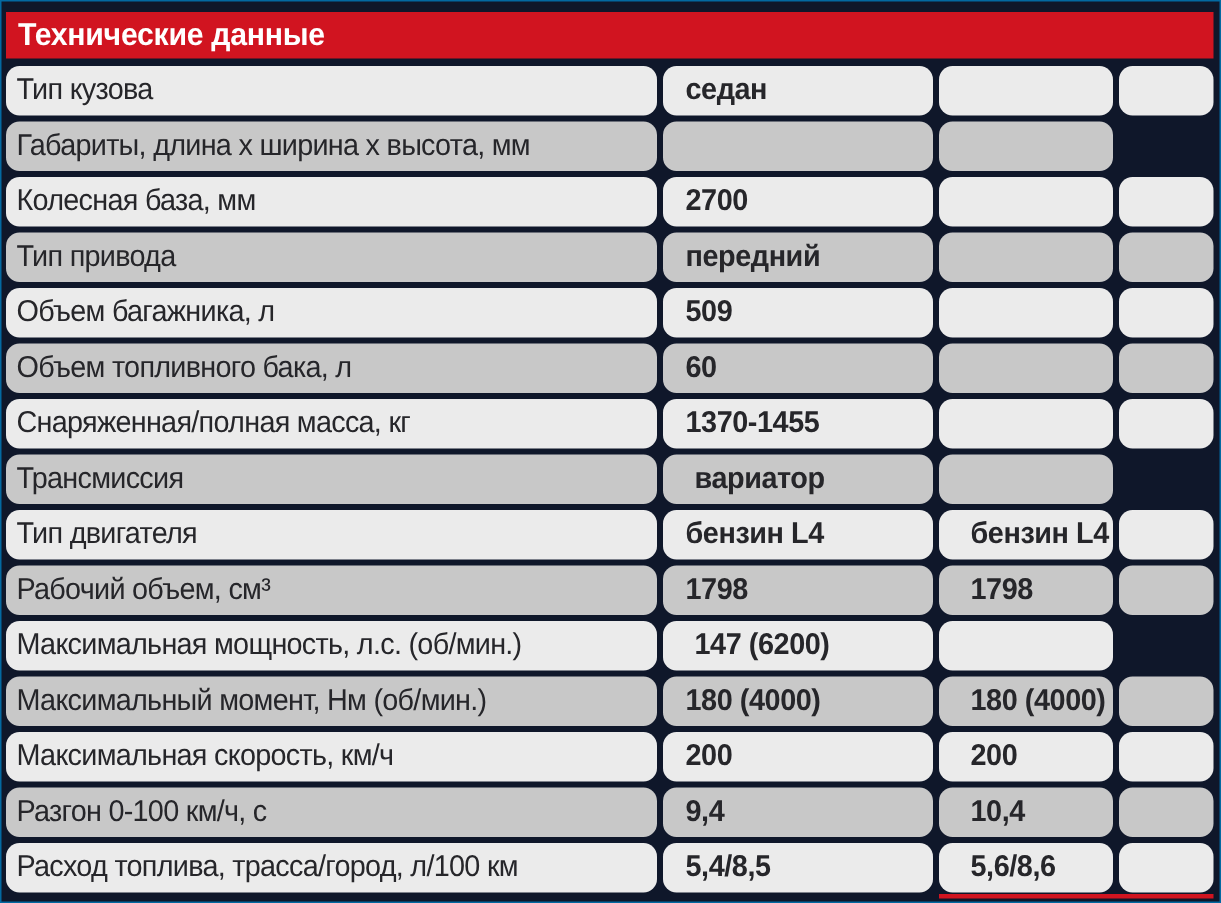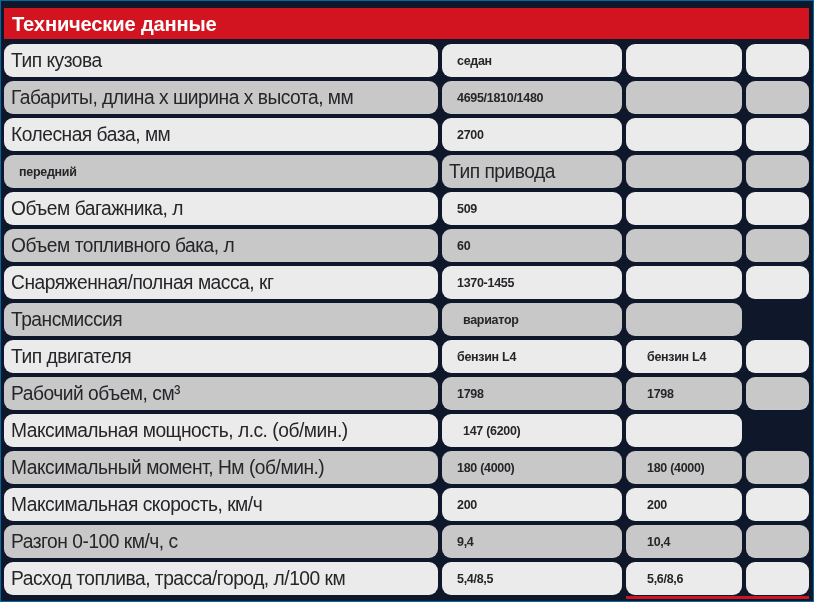--- a/index.html
+++ b/index.html
@@ -58,21 +58,21 @@
     color: var(--text-color);
     border-radius: 9px;
   }
   .label-cell {
     padding-left: 7px;
     font-size: 20px;
     font-weight: 400;
     letter-spacing: -0.5px;
   }
   .value-cell {
-    font-size: 13px;
+    font-size: 20px;
     font-weight: 700;
     letter-spacing: -0.3px;
   }
   .value-cell.v1 { padding-left: 15px; }
   .value-cell.v2 { padding-left: 21px; }
   .cond {
     display: inline-block;
     transform: scaleX(0.96);
     transform-origin: 0 50%;
   }
@@ -105,46 +105,43 @@
           </div>
           <div class="cell value-cell v2">
             <span class="cond"></span>
           </div>
           <div class="cell spacer-cell"></div>
         </div>
         <div class="row dark">
           <div class="cell label-cell">
             <span class="cond">Габариты, длина х ширина х высота, мм</span>
           </div>
-          <div class="cell value-cell v1">
-            <span class="cond">4695/1810/1480</span>
-          </div>
           <div class="cell value-cell v2">
             <span class="cond"></span>
           </div>
           <div class="cell spacer-cell"></div>
         </div>
         <div class="row light">
           <div class="cell label-cell">
             <span class="cond">Колесная база, мм</span>
           </div>
           <div class="cell value-cell v1">
             <span class="cond">2700</span>
           </div>
           <div class="cell value-cell v2">
             <span class="cond"></span>
           </div>
           <div class="cell spacer-cell"></div>
         </div>
         <div class="row dark">
+          <div class="cell label-cell">
+            <span class="cond">Тип привода</span>
+          </div>
           <div class="cell value-cell v1">
             <span class="cond">передний</span>
-          </div>
-          <div class="cell label-cell">
-            <span class="cond">Тип привода</span>
           </div>
           <div class="cell value-cell v2">
             <span class="cond"></span>
           </div>
           <div class="cell spacer-cell"></div>
         </div>
         <div class="row light">
           <div class="cell label-cell">
             <span class="cond">Объем багажника, л</span>
           </div>

